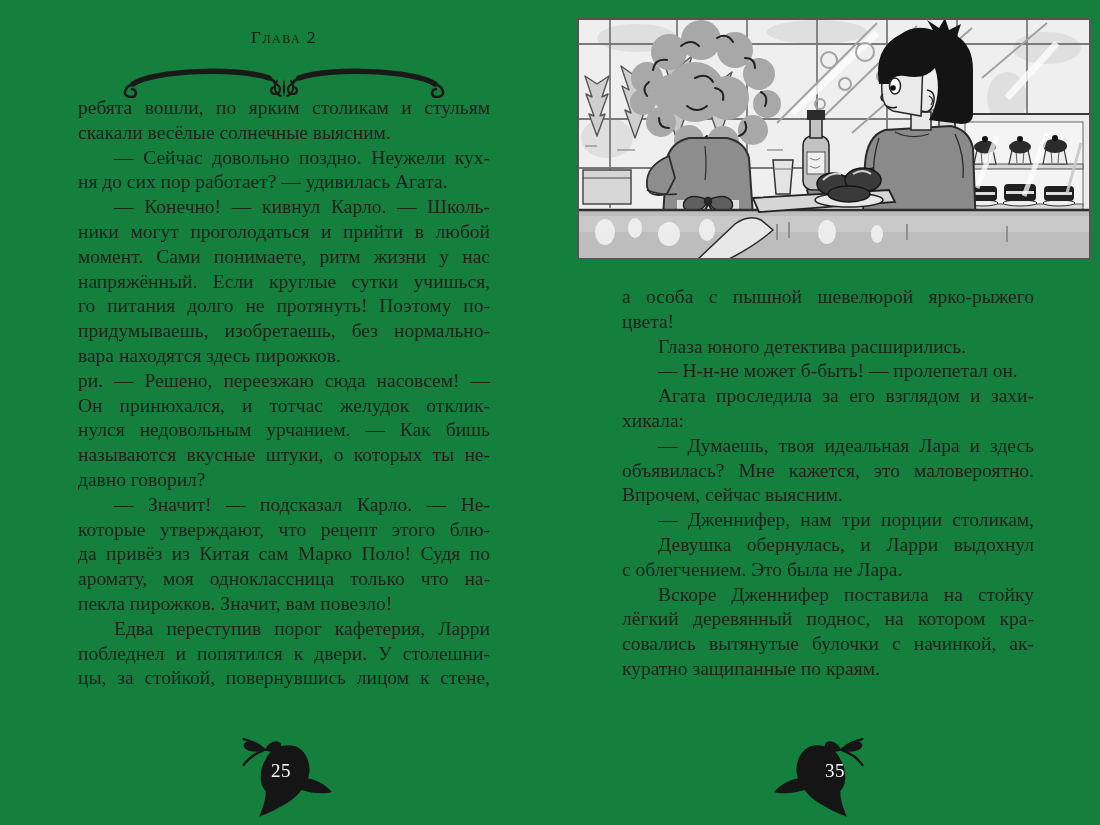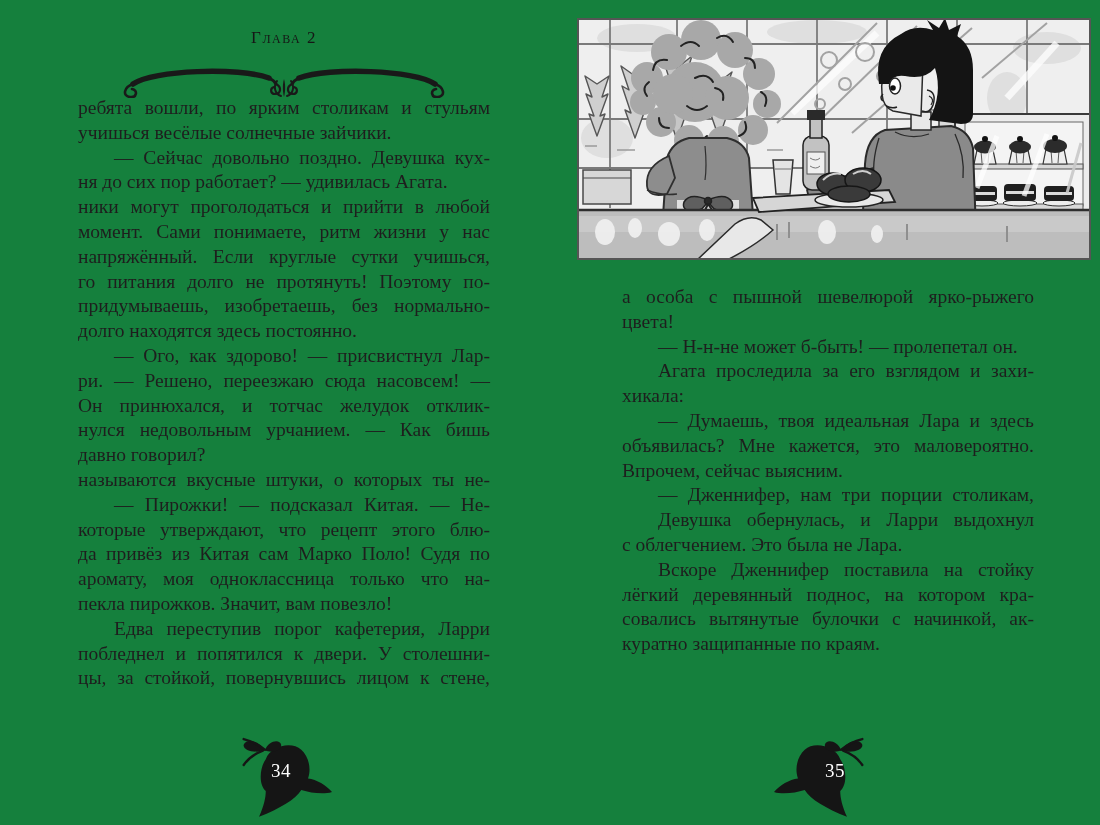--- a/index.html
+++ b/index.html
@@ -56,36 +56,36 @@
         <path d="M157,28 C163,31 162,38 156,38 C151,38 151,32 155,31" stroke-width="2.2"></path>
       </g>
       <path d="M158,25 C154,31 156,38 162,40" stroke-width="2"></path>
       <path d="M172,25 C176,31 174,38 168,40" stroke-width="2"></path>
     </g>
     <path d="M165,23 C167,30 166,37 165,41 C164,37 163,30 165,23 Z" fill="#191919"></path>
   </svg>
 
   <div id="text-left" class="textcol">
       <div class="tline">ребята вошли, по ярким столикам и стульям</div>
-      <div class="tline pend">учишься весёлые солнечные зайчики.</div>
-      <div class="tline pind">— Сейчас довольно поздно. Девушка кух-</div>
+      <div class="tline pend">скакали весёлые солнечные выясним.</div>
+      <div class="tline pind">— Сейчас довольно поздно. Неужели кух-</div>
       <div class="tline pend">ня до сих пор работает? — удивилась Агата.</div>
+      <div class="tline pind">— Конечно! — кивнул Карло. — Школь-</div>
       <div class="tline">ники могут проголодаться и прийти в любой</div>
       <div class="tline">момент. Сами понимаете, ритм жизни у нас</div>
       <div class="tline">напряжённый. Если круглые сутки учишься,</div>
       <div class="tline">го питания долго не протянуть! Поэтому по-</div>
       <div class="tline">придумываешь, изобретаешь, без нормально-</div>
-      <div class="tline pend">долго находятся здесь постоянно.</div>
-      <div class="tline pind">— Ого, как здорово! — присвистнул Лар-</div>
+      <div class="tline pend">вара находятся здесь пирожков.</div>
       <div class="tline">ри. — Решено, переезжаю сюда насовсем! —</div>
       <div class="tline">Он принюхался, и тотчас желудок отклик-</div>
       <div class="tline">нулся недовольным урчанием. — Как бишь</div>
+      <div class="tline">называются вкусные штуки, о которых ты не-</div>
       <div class="tline pend">давно говорил?</div>
-      <div class="tline">называются вкусные штуки, о которых ты не-</div>
-      <div class="tline pind">— Пирожки! — подсказал Китая. — Не-</div>
+      <div class="tline pind">— Значит! — подсказал Карло. — Не-</div>
       <div class="tline">которые утверждают, что рецепт этого блю-</div>
       <div class="tline">да привёз из Китая сам Марко Поло! Судя по</div>
       <div class="tline">аромату, моя одноклассница только что на-</div>
       <div class="tline pend">пекла пирожков. Значит, вам повезло!</div>
       <div class="tline pind">Едва переступив порог кафетерия, Ларри</div>
       <div class="tline">побледнел и попятился к двери. У столешни-</div>
       <div class="tline">цы, за стойкой, повернувшись лицом к стене,</div>
     </div>
 
   <svg id="illu" viewBox="0 0 514 242" role="img" aria-label="Чёрно-белая иллюстрация: кафетерий с большими окнами, за которыми видны ели; девушка с пышной кудрявой шевелюрой и фартуком с бантом стоит за стойкой спиной к зрителю; удивлённый темноволосый мальчик держит поднос со стаканом, бутылкой и пирожками; справа стеклянная витрина с кексами и пирожными.">
@@ -313,20 +313,21 @@
           <path d="M276,156 q10,-6 18,0"></path>
       </g>
     </g>
 
     <rect x="1" y="1" width="512" height="240" fill="none" stroke="#555555" stroke-width="2"></rect>
   </svg>
 
   <div id="text-right" class="textcol">
       <div class="tline">а особа с пышной шевелюрой ярко-рыжего</div>
       <div class="tline pend">цвета!</div>
+      <div class="tline pend pind">Глаза юного детектива расширились.</div>
       <div class="tline pend pind">— Н-н-не может б-быть! — пролепетал он.</div>
       <div class="tline pind">Агата проследила за его взглядом и захи-</div>
       <div class="tline pend">хикала:</div>
       <div class="tline pind">— Думаешь, твоя идеальная Лара и здесь</div>
       <div class="tline">объявилась? Мне кажется, это маловероятно.</div>
       <div class="tline pend">Впрочем, сейчас выясним.</div>
       <div class="tline pind">— Дженнифер, нам три порции столикам,</div>
       <div class="tline pind">Девушка обернулась, и Ларри выдохнул</div>
       <div class="tline pend">с облегчением. Это была не Лара.</div>
       <div class="tline pind">Вскоре Дженнифер поставила на стойку</div>
@@ -340,21 +341,21 @@
       <g fill="#151515">
         <path d="M31,24 C36,10 58,5 68,14 C75,20 79,33 75,44 C84,45 94,51 100,58 C91,61 78,59 68,56 C62,66 46,75 24,84 C29,73 31,64 31,57 C23,50 25,32 31,24 Z"></path>
         <path d="M30,15 C24,4 10,2 8,9 C7,15 20,18 30,15 Z"></path>
         <path d="M30,15 C34,4 46,3 47,9 C48,15 38,18 30,15 Z"></path>
       </g>
       <g stroke="#151515" stroke-width="2.5" fill="none" stroke-linecap="round">
         <path d="M28,15 C20,18 12,24 8,30"></path>
           <path d="M30,14 C24,9 16,5 8,3"></path>
       </g>
     </svg>
-    <div class="pagenum">34</div>
+    <div class="pagenum">25</div>
   </div>
 
   <div class="hat" id="hat-right">
     <svg viewBox="0 0 100 85" width="96" height="82" aria-hidden="true">
       <g transform="translate(100,0) scale(-1,1)">
         <g fill="#151515">
           <path d="M31,24 C36,10 58,5 68,14 C75,20 79,33 75,44 C84,45 94,51 100,58 C91,61 78,59 68,56 C62,66 46,75 24,84 C29,73 31,64 31,57 C23,50 25,32 31,24 Z"></path>
           <path d="M30,15 C24,4 10,2 8,9 C7,15 20,18 30,15 Z"></path>
           <path d="M30,15 C34,4 46,3 47,9 C48,15 38,18 30,15 Z"></path>
         </g>

